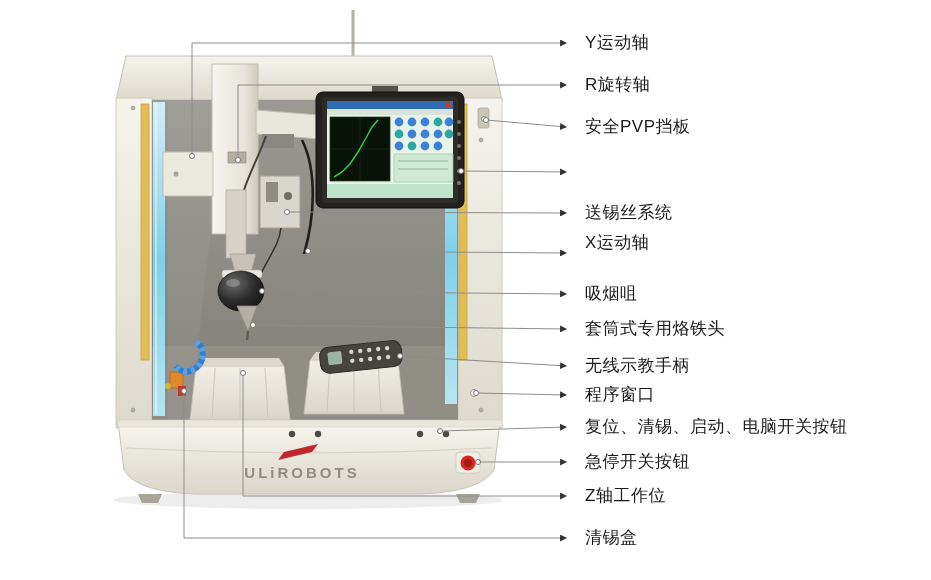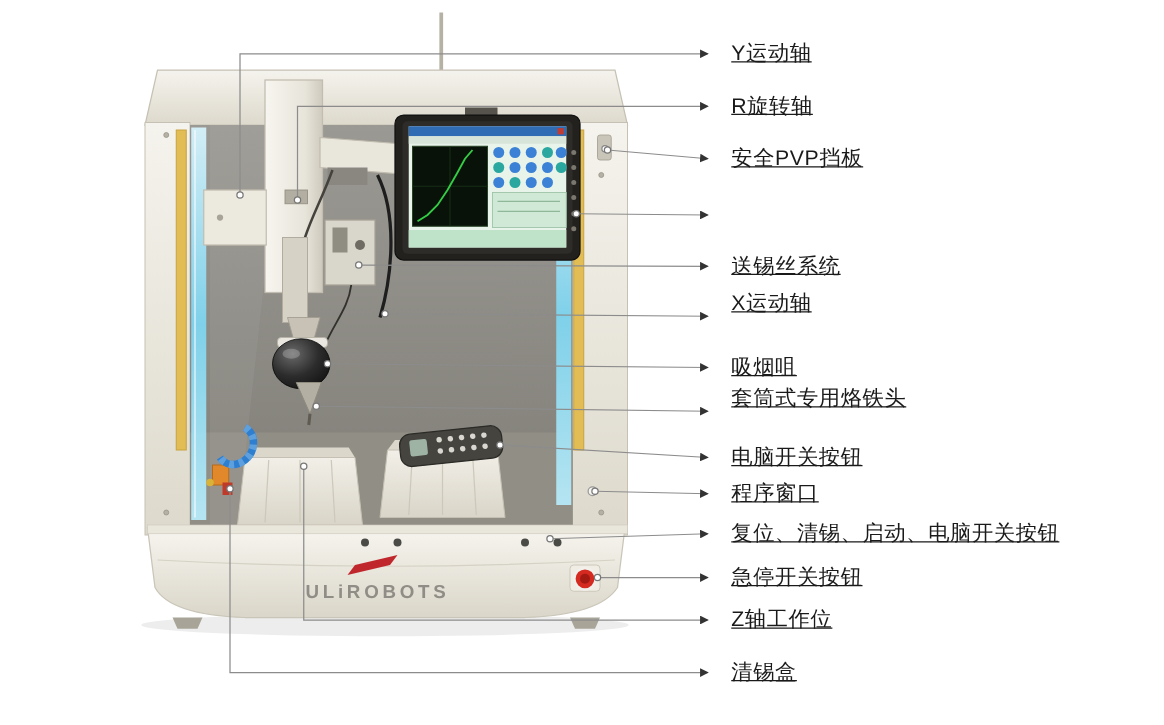--- a/index.html
+++ b/index.html
@@ -3,21 +3,21 @@
 <meta charset="utf-8">
 <style>
   html,body{margin:0;padding:0;background:#fff;}
   .canvas{
     position:relative;width:931px;height:580px;background:#ffffff;
     overflow:hidden;font-family:"Liberation Sans",sans-serif;
   }
   .machine-svg{position:absolute;left:0;top:0;}
   .lbl{
     position:absolute;left:585px;font-size:17px;line-height:22px;
-    color:#1a1a1a;white-space:nowrap;letter-spacing:0.5px;text-decoration:underline;
+    color:#1a1a1a;white-space:nowrap;letter-spacing:0.5px;
   }
 </style>
 </head>
 <body>
 
 <div class="canvas">
 
   <svg class="machine-svg" width="931" height="580" viewBox="0 0 931 580">
     <defs>
       <linearGradient id="gradBeige" x1="0" y1="0" x2="0" y2="1">
@@ -235,21 +235,21 @@
         <circle cx="184" cy="391" r="2.5"></circle>
     </g>
   </svg>
 
   <div class="lbl" style="top:32px">Y运动轴</div>
   <div class="lbl" style="top:74px">R旋转轴</div>
   <div class="lbl" style="top:116px">安全PVP挡板</div>
   <div class="lbl" style="top:202px">送锡丝系统</div>
   <div class="lbl" style="top:232px">X运动轴</div>
   <div class="lbl" style="top:283px">吸烟咀</div>
-  <div class="lbl" style="top:308px">套筒式专用烙铁头</div>
-  <div class="lbl" style="top:355px">电脑开关按钮</div>
+  <div class="lbl" style="top:318px">套筒式专用烙铁头</div>
+  <div class="lbl" style="top:355px">无线示教手柄</div>
   <div class="lbl" style="top:384px">程序窗口</div>
   <div class="lbl" style="top:451px">急停开关按钮</div>
   <div class="lbl" style="top:416px">复位、清锡、启动、电脑开关按钮</div>
   <div class="lbl" style="top:485px">Z轴工作位</div>
   <div class="lbl" style="top:527px">清锡盒</div>
 
 </div>
 
 </body></html>

